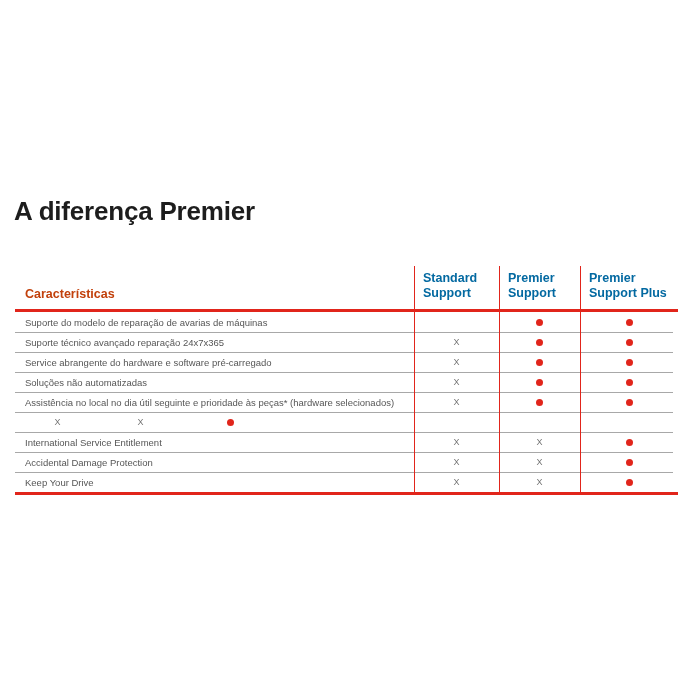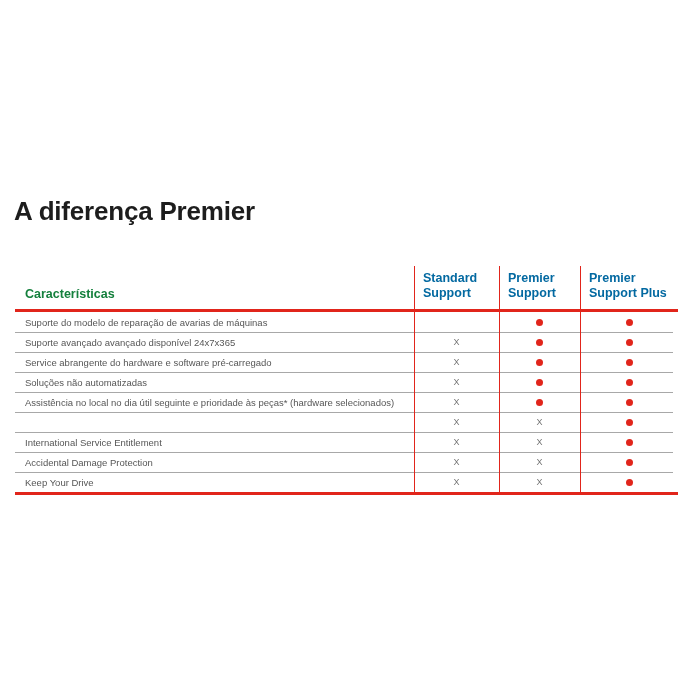--- a/index.html
+++ b/index.html
@@ -31,21 +31,21 @@
     display: flex;
     align-items: flex-end;
     height: 45px;
   }
   .feat-h {
     width: 399px;
     box-sizing: border-box;
     padding: 0 0 8px 10px;
     font-size: 12.5px;
     font-weight: bold;
-    color: #15803d;
+    color: #c2410c;
   }
   .col-h {
     box-sizing: border-box;
     padding: 0 0 8px 9px;
     font-size: 12.5px;
     font-weight: bold;
     line-height: 15px;
     color: #0369a1;
   }
   .col-h.c0 { width: 85px; }
@@ -56,21 +56,20 @@
     width: 663px;
     height: 3px;
     background: #e1251b;
   }
   
   .row {
     position: relative;
     display: flex;
     align-items: center;
     height: 20px;
-    justify-content: flex-end;
   }
   .row:not(:last-child)::after {
     content: "";
     position: absolute;
     left: 0;
     bottom: -1px;
     width: 658px;
     height: 1px;
     background: #a8a8a8;
   }
@@ -146,21 +145,21 @@
           <div class="feat">Suporte do modelo de reparação de avarias de máquinas</div>
           <div class="cell c0"></div>
           <div class="cell c1">
             <span class="dot"></span>
           </div>
           <div class="cell c2">
             <span class="dot"></span>
           </div>
         </div>
         <div class="row">
-          <div class="feat">Suporte avançado avançado disponível 24x7x365</div>
+          <div class="feat">Suporte técnico avançado reparação 24x7x365</div>
           <div class="cell c0">
             <span class="xmark">X</span>
           </div>
           <div class="cell c1">
             <span class="dot"></span>
           </div>
           <div class="cell c2">
             <span class="dot"></span>
           </div>
         </div>

